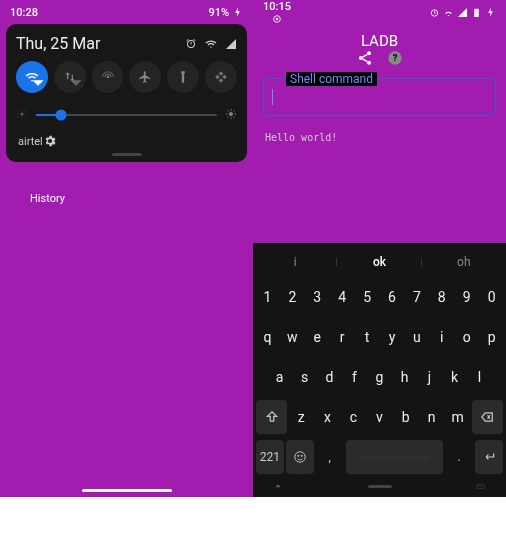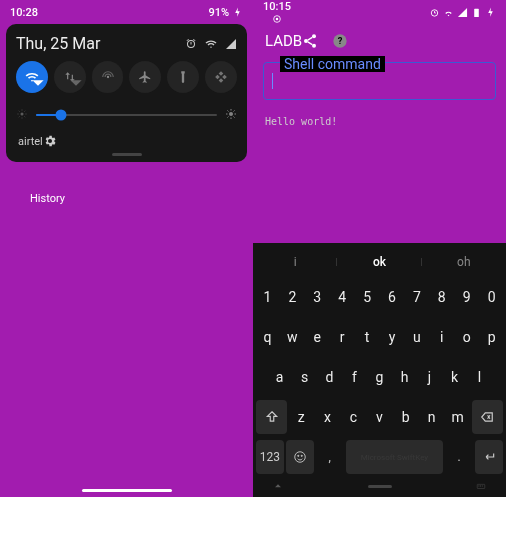--- a/index.html
+++ b/index.html
@@ -31,26 +31,26 @@
   .notif-section { margin: 10px 6px 0; }
   .notif-header { font-size: 11px; color: #ccc; padding: 4px 6px 8px; }
   .notif-card { background: #1e1e1e; border-radius: 10px; padding: 10px; }
   .notif-app { display: flex; align-items: center; gap: 5px; font-size: 10px; color: #8ab4f8; margin-bottom: 6px; }
   .notif-app svg { width: 10px; height: 10px; }
   .notif-title { font-size: 11px; color: #fff; margin-bottom: 2px; }
   .notif-text { font-size: 10px; color: #999; }
   .history-btn { font-size: 11px; color: #fff; padding: 30px; }
   .nav-pill { position: absolute; bottom: 5px; left: 50%; transform: translateX(-50%); width: 90px; height: 3px; background: #fff; border-radius: 2px; }
   
-  .app-bar { display: flex; align-items: center; padding: 8px 12px; }
+  .app-bar { display: flex; justify-content: space-between; align-items: center; padding: 8px 12px; flex-direction: column; }
   .app-title { font-size: 15px; color: #fff; font-weight: 400; }
   .app-actions { display: flex; gap: 14px; align-items: center; }
   .app-actions svg { width: 16px; height: 16px; }
   .shell-box { margin: 4px 10px 10px; border: 1px solid #3a5bd4; border-radius: 4px; padding: 10px 8px 8px; position: relative; height: 38px; }
-  .shell-label { position: absolute; top: -7px; left: 16px; background: #000; padding: 0 4px; font-size: 14px; color: #6a8cff; }
+  .shell-label { position: absolute; top: -7px; left: 22px; background: #000; padding: 0 4px; font-size: 12px; color: #6a8cff; }
   .shell-cursor { width: 1px; height: 16px; background: #6a8cff; }
   .output { padding: 6px 12px; font-size: 10px; color: #ccc; font-family: monospace; }
   .keyboard { position: absolute; bottom: 0; left: 0; right: 0; background: #141414; padding-top: 4px; }
   .sugg-row { display: flex; height: 30px; align-items: center; }
   .sugg { flex: 1; text-align: center; font-size: 12px; color: #888; position:relative; }
   .sugg.mid { color: #fff; font-weight: 500; }
   .sugg:not(:last-child)::after { content:''; position:absolute; right:0; top:20%; height:60%; width:1px; background:#333;}
   .krow { display: flex; padding: 2px 2px; }
   .kkey { flex: 1; height: 34px; display: flex; justify-content: center; align-items: center; font-size: 14px; color: #eee; margin: 1px; border-radius: 4px; position:relative; }
   .kkey.tall { background: #2b2b2b; }
@@ -268,21 +268,21 @@
         <div class="kkey">n</div>
         <div class="kkey">m</div>
         <div class="kkey tall back">
             <svg width="16" height="14" viewBox="0 0 24 24" fill="none" stroke="#ccc" stroke-width="2">
               <path d="M21 5H9l-6 7 6 7h12z"></path>
               <path d="M13 9l4 6m0-6l-4 6"></path>
             </svg>
           </div>
       </div>
       <div class="bottom-row">
-        <div class="sm">123</div>
+        <div class="sm">221</div>
         <div class="sm">
             <svg width="14" height="14" viewBox="0 0 24 24" fill="none" stroke="#ccc" stroke-width="1.5">
               <circle cx="12" cy="12" r="9"></circle>
               <circle cx="9" cy="10" r="1" fill="#ccc"></circle>
               <circle cx="15" cy="10" r="1" fill="#ccc"></circle>
               <path d="M8 15c1 1.5 2.5 2 4 2s3-.5 4-2"></path>
             </svg>
           </div>
         <div class="sm" style="background:transparent">,</div>
         <div class="sm space">

